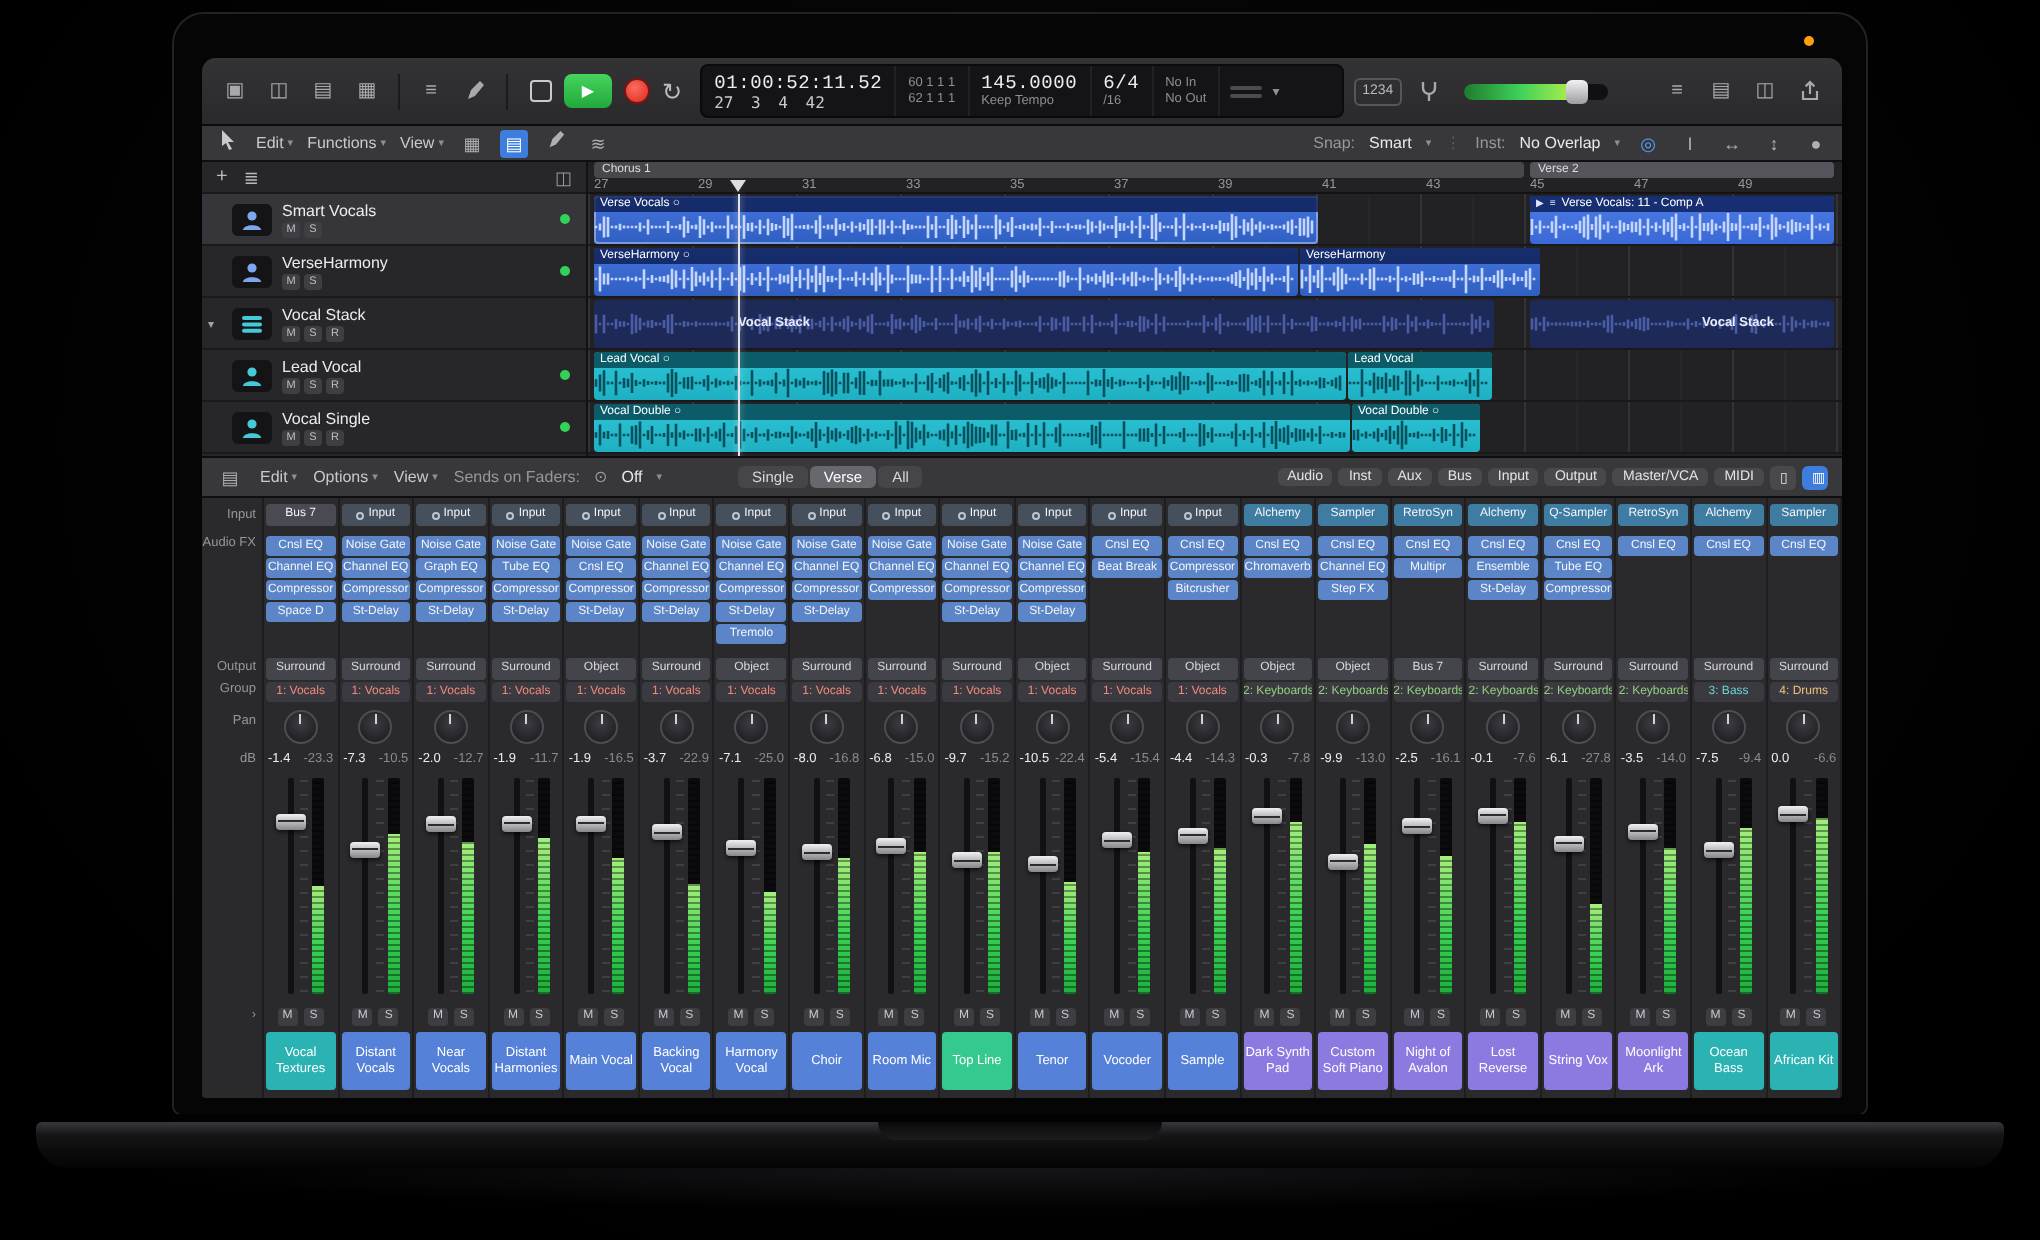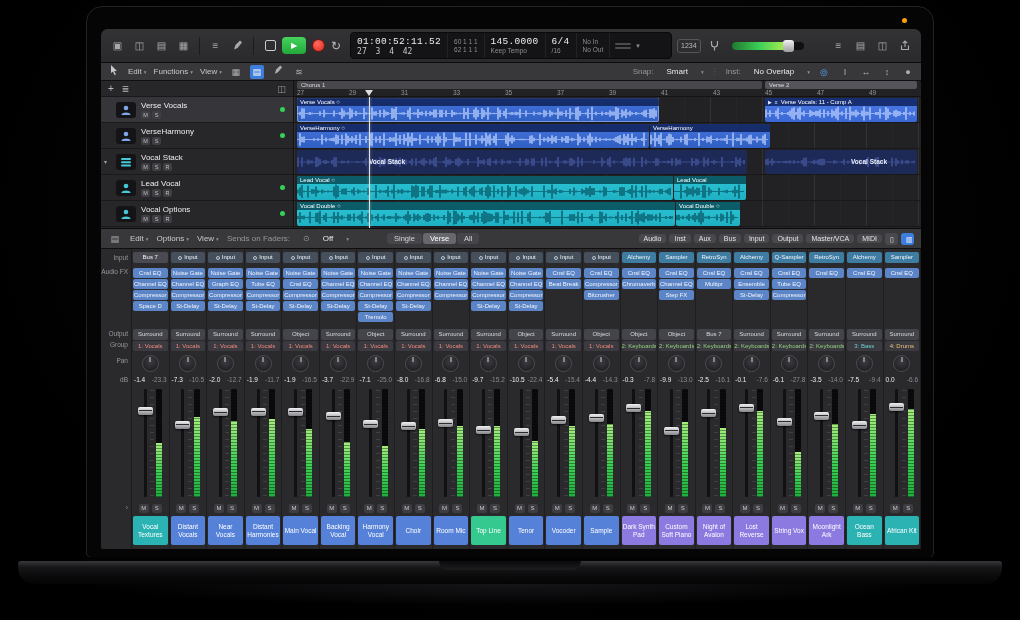--- a/index.html
+++ b/index.html
@@ -41,21 +41,21 @@
   .volume .vknob{position:absolute;top:-2px;left:72%;width:11px;height:12px;border-radius:3px;background:linear-gradient(#f2f2f4,#9c9ca2)}
   .cb-spacer{flex:1}
 
   
   .tracks-toolbar{height:18px;flex:none;background:#38383a;border-bottom:1px solid #101012;display:flex;align-items:center;padding:0 6px;gap:7px;font-size:8px;color:#c9c9ce}
   .menu-item{display:flex;align-items:center;gap:2px;white-space:nowrap}
   .menu-item .chev{font-size:5.5px;color:#8e8e94}
   .tti{color:#aeaeb4;font-size:9px;line-height:14px;width:14px;text-align:center;border-radius:2px;flex:none}
   .tti.active{background:#3d7ddd;color:#fff}
   .tt-right{margin-left:auto;display:flex;align-items:center;gap:7px}
-  .kv{display:flex;gap:13px;align-items:center;white-space:nowrap}
+  .kv{display:flex;gap:7px;align-items:center;white-space:nowrap}
   .kv .k{color:#97979d}.kv .v{color:#e8e8ec}
   .blue-ico{color:#55a2ff}
 
   
   .tracks-area{height:148px;flex:none;display:flex;background:#232325;border-bottom:1px solid #0c0c0e}
   .track-list{width:193px;flex:none;background:#27272a;border-right:1px solid #121214;display:flex;flex-direction:column}
   .tl-top{height:16px;flex:none;border-bottom:1px solid #19191b;display:flex;align-items:center;gap:8px;padding:0 7px;color:#b9b9bf;font-size:10px}
   .tl-top .right{margin-left:auto;font-size:9px;color:#97979d}
   .track-row{height:26px;flex:none;border-bottom:1px solid #1a1a1c;display:flex;align-items:center;padding-left:15px;position:relative}
   .track-row.sel{background:#35353a}
@@ -268,21 +268,21 @@
           </div>
           <div id="track-rows">
               <div class="track-row sel">
                 <span class="ticon">
                   <svg width="12" height="10" viewBox="0 0 12 10">
                     <circle cx="6" cy="3" r="2.3" fill="#7fa6e8"></circle>
                     <path d="M1.4 10c.6-3.2 8.6-3.2 9.2 0z" fill="#7fa6e8"></path>
                   </svg>
                 </span>
                 <div class="tmain">
-                  <div class="tname">Verse Vocals</div>
+                  <div class="tname">Smart Vocals</div>
                   <div class="tbtns">
                     <span>M</span>
                     <span>S</span>
                   </div>
                 </div>
                 <span class="tdot"></span>
               </div>
               <div class="track-row">
                 <span class="ticon">
                   <svg width="12" height="10" viewBox="0 0 12 10">
@@ -335,21 +335,21 @@
                 <span class="tdot"></span>
               </div>
               <div class="track-row">
                 <span class="ticon">
                   <svg width="12" height="10" viewBox="0 0 12 10">
                     <circle cx="6" cy="3" r="2.3" fill="#45c8d8"></circle>
                     <path d="M1.4 10c.6-3.2 8.6-3.2 9.2 0z" fill="#45c8d8"></path>
                   </svg>
                 </span>
                 <div class="tmain">
-                  <div class="tname">Vocal Options</div>
+                  <div class="tname">Vocal Single</div>
                   <div class="tbtns">
                     <span>M</span>
                     <span>S</span>
                     <span>R</span>
                   </div>
                 </div>
                 <span class="tdot"></span>
               </div>
             </div>
         </div>

